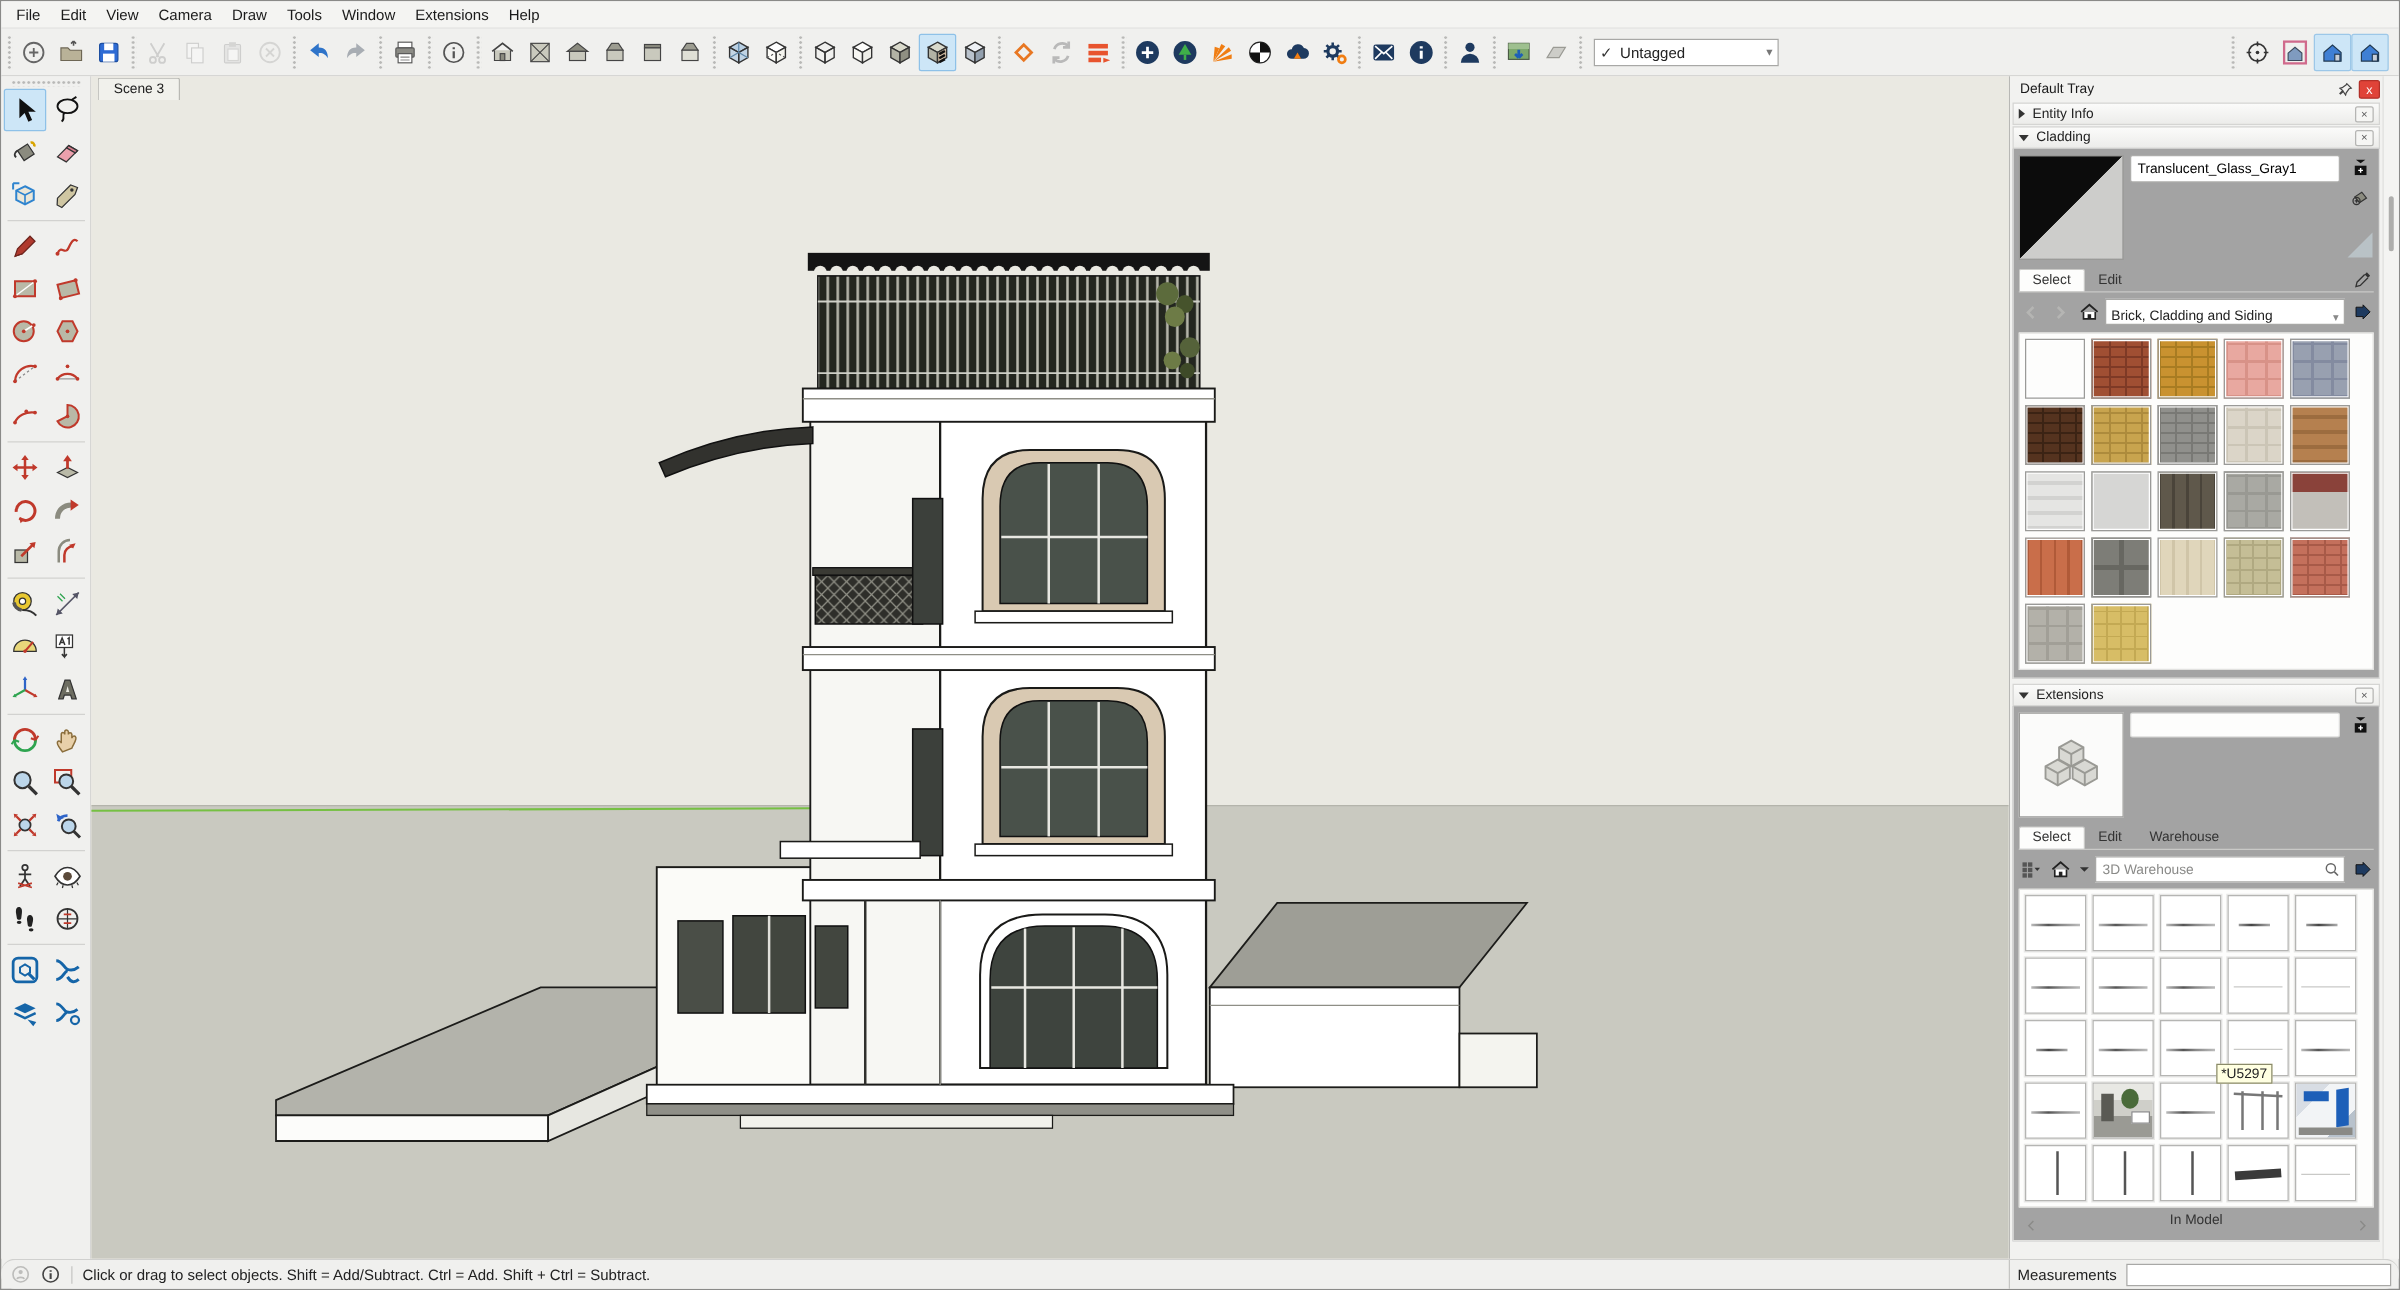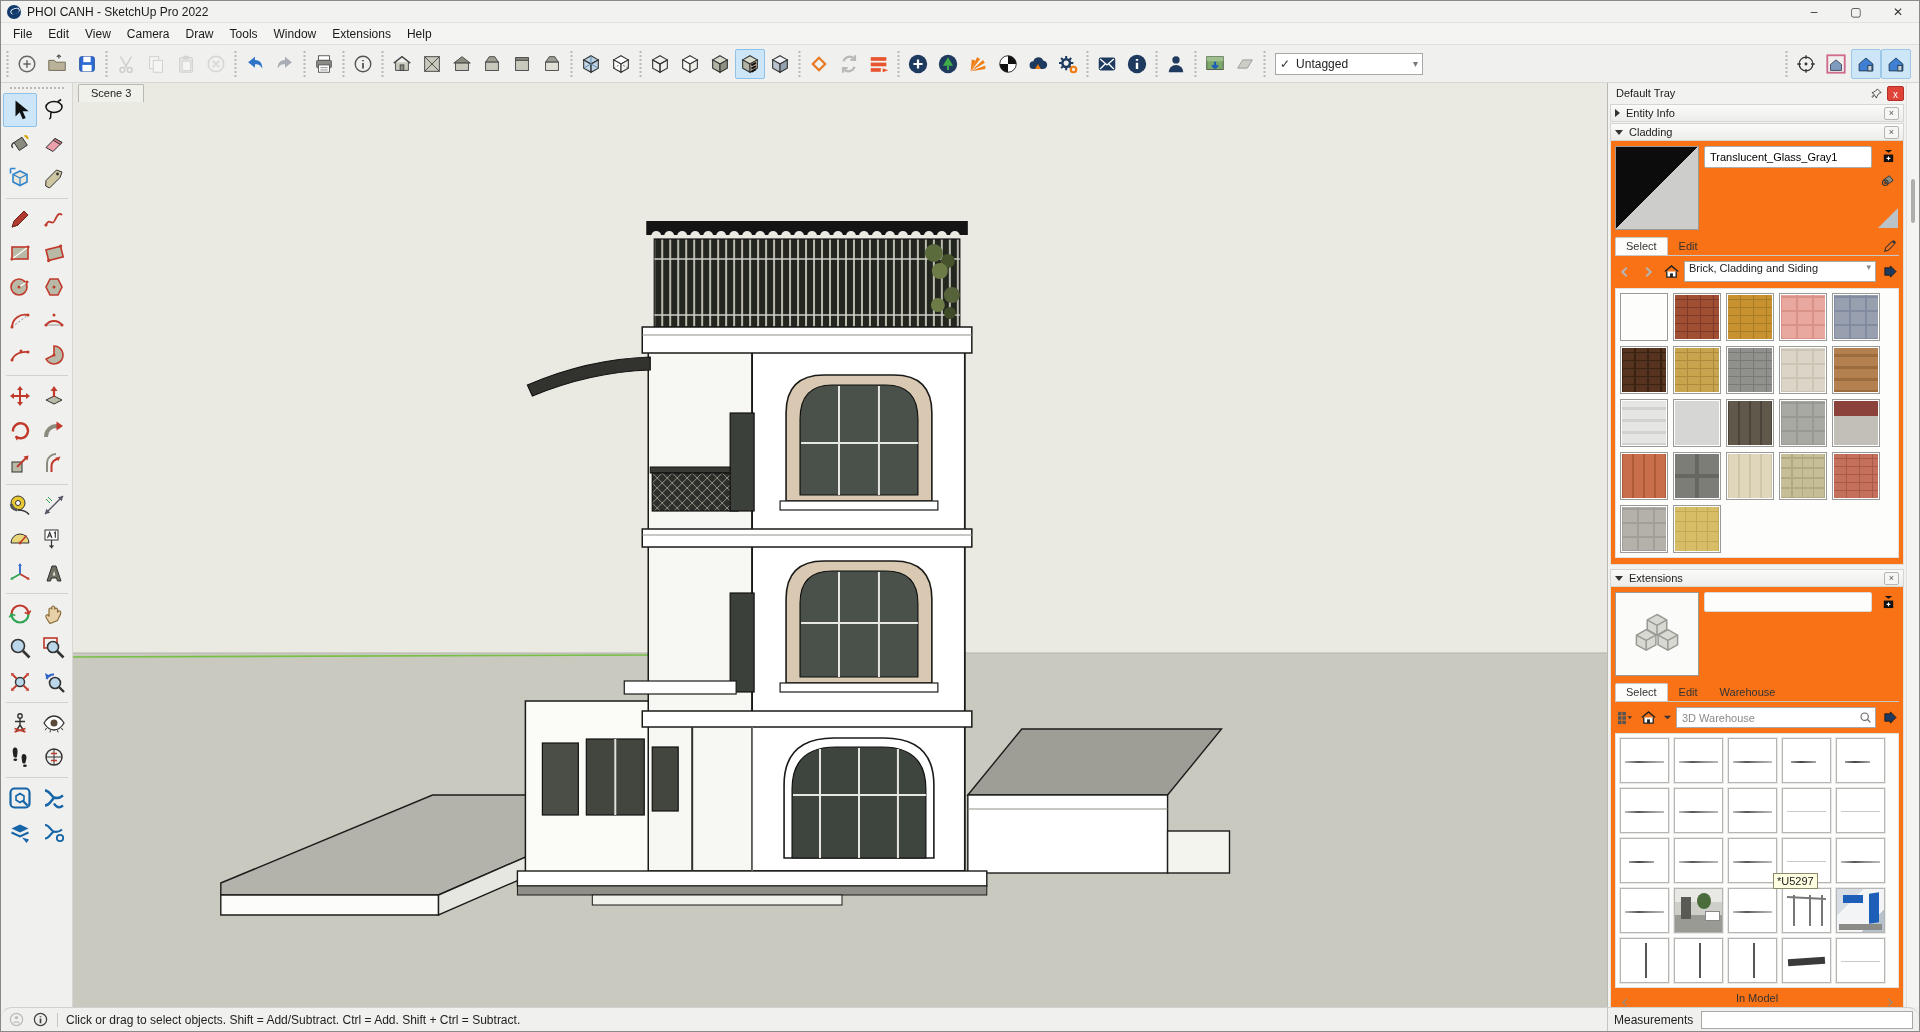--- a/index.html
+++ b/index.html
@@ -80,39 +80,39 @@
   .tray-close { width:17px; height:15px; background:#e04338; color:#fff; font-size:10px; line-height:15px;
     text-align:center; border:1px solid #b23028; border-radius:2px; margin-left:2px;}
   .sec-header { height:18px; background:linear-gradient(#fbfbfa,#ececea); border:1px solid #d5d5d3;
     display:flex; align-items:center; margin:1px 2px 0 2px; padding:0 4px; font-size:11px; flex:0 0 auto;}
   .sec-caret { width:0; height:0; margin-right:6px; }
   .caret-right { border-left:5px solid #333; border-top:4px solid transparent; border-bottom:4px solid transparent; }
   .caret-down  { border-top:5px solid #333; border-left:4px solid transparent; border-right:4px solid transparent; }
   .sec-label { flex:1; }
   .sec-x { width:15px; height:13px; border:1px solid #b5b5b3; background:#f6f6f4; color:#555;
     font-size:9px; line-height:11px; text-align:center; border-radius:2px;}
-  .sec-body { background:#f97316; border:1px solid #e0e0de; border-top:none; margin:0 2px; padding:5px 4px 6px 4px; flex:0 0 auto;}
+  .sec-body { background:#a3a3a3; border:1px solid #e0e0de; border-top:none; margin:0 2px; padding:5px 4px 6px 4px; flex:0 0 auto;}
 
   .mat-toprow { display:flex; }
   .mat-preview { width:84px; height:84px; border:1px solid #9a9a98;
     background:linear-gradient(to bottom right, #0c0c0c 49.6%, #cdcdcb 50%); flex:0 0 auto;}
   .mat-midcol { flex:1; padding:0 5px; min-width:0;}
   .mat-name { width:100%; height:22px; border:1px solid #adadab; background:#fff; font-size:11px;
     padding:0 5px; font-family:"Liberation Sans", sans-serif; border-radius:2px;}
   .mat-sidecol { width:22px; display:flex; flex-direction:column; align-items:center; gap:6px; flex:0 0 auto;}
   .mini-btn { width:18px; height:18px; display:flex; align-items:center; justify-content:center; }
   .mat-corner { width:0; height:0; border-left:20px solid transparent; border-bottom:20px solid #b9c2c6; margin-top:14px;}
   .tabs-row { display:flex; align-items:flex-end; margin-top:6px; border-bottom:1px solid #c9c9c7; height:20px;}
   .tab { padding:2px 10px 3px 10px; font-size:11px; color:#333; border:1px solid transparent; border-bottom:none;}
   .tab.active { background:#fdfdfc; border-color:#c9c9c7; border-radius:2px 2px 0 0; }
   .tabs-row .flexfill { flex:1; }
   .nav-row { display:flex; align-items:center; gap:3px; margin-top:5px; }
   .nav-btn { width:20px; height:20px; display:flex; align-items:center; justify-content:center; }
   .cat-combo { flex:1; height:21px; background:#fff; border:1px solid #a8a8a6; display:flex;
-    align-items:flex-start; padding:0 4px; font-size:11px; min-width:0;}
+    align-items:flex-end; padding:0 4px; font-size:11px; min-width:0;}
   .cat-combo .cb-label { flex:1; overflow:hidden; white-space:nowrap; }
   .cat-combo .cb-arrow { color:#888; font-size:9px; }
   .swatch-grid { margin-top:6px; background:#fdfdfc; border:1px solid #e2e2e0; padding:4px;
     display:grid; grid-template-columns:repeat(5,48px); gap:5px; }
   .swatch { width:48px; height:48px; border:1px solid #9a9a98; box-shadow:inset 0 0 0 1px #fff; }
 
   .comp-preview { width:84px; height:84px; border:1px solid #9a9a98; background:#fbfbfa;
     display:flex; align-items:center; justify-content:center; flex:0 0 auto;}
   .comp-name { width:100%; height:20px; border:1px solid #dcdcda; background:#fdfdfc; border-radius:2px;}
   .search-row { display:flex; align-items:center; gap:3px; margin-top:5px; }
@@ -140,29 +140,20 @@
   .sb-meas { width:312px; display:flex; align-items:center; border-left:1px solid #c5c5c3;
     padding:0 6px; height:100%; flex:0 0 auto;}
   .sb-meas .m-label { font-size:12px; margin-right:8px; }
   .meas-input { flex:1; height:18px; border:1px solid #a8a8a6; background:#fff; }
 </style>
 </head>
 <body>
 
 <div class="app">
 
-  <div class="titlebar">
-    <div class="app-logo"></div>
-    <div class="title-text">PHOI CANH - SketchUp Pro 2022</div>
-    <div class="win-controls">
-      <div class="win-btn">–</div>
-      <div class="win-btn">▢</div>
-      <div class="win-btn">✕</div>
-    </div>
-  </div>
 
   <div class="menubar" id="menubar">
       <div class="menu-item">File</div>
       <div class="menu-item">Edit</div>
       <div class="menu-item">View</div>
       <div class="menu-item">Camera</div>
       <div class="menu-item">Draw</div>
       <div class="menu-item">Tools</div>
       <div class="menu-item">Window</div>
       <div class="menu-item">Extensions</div>

